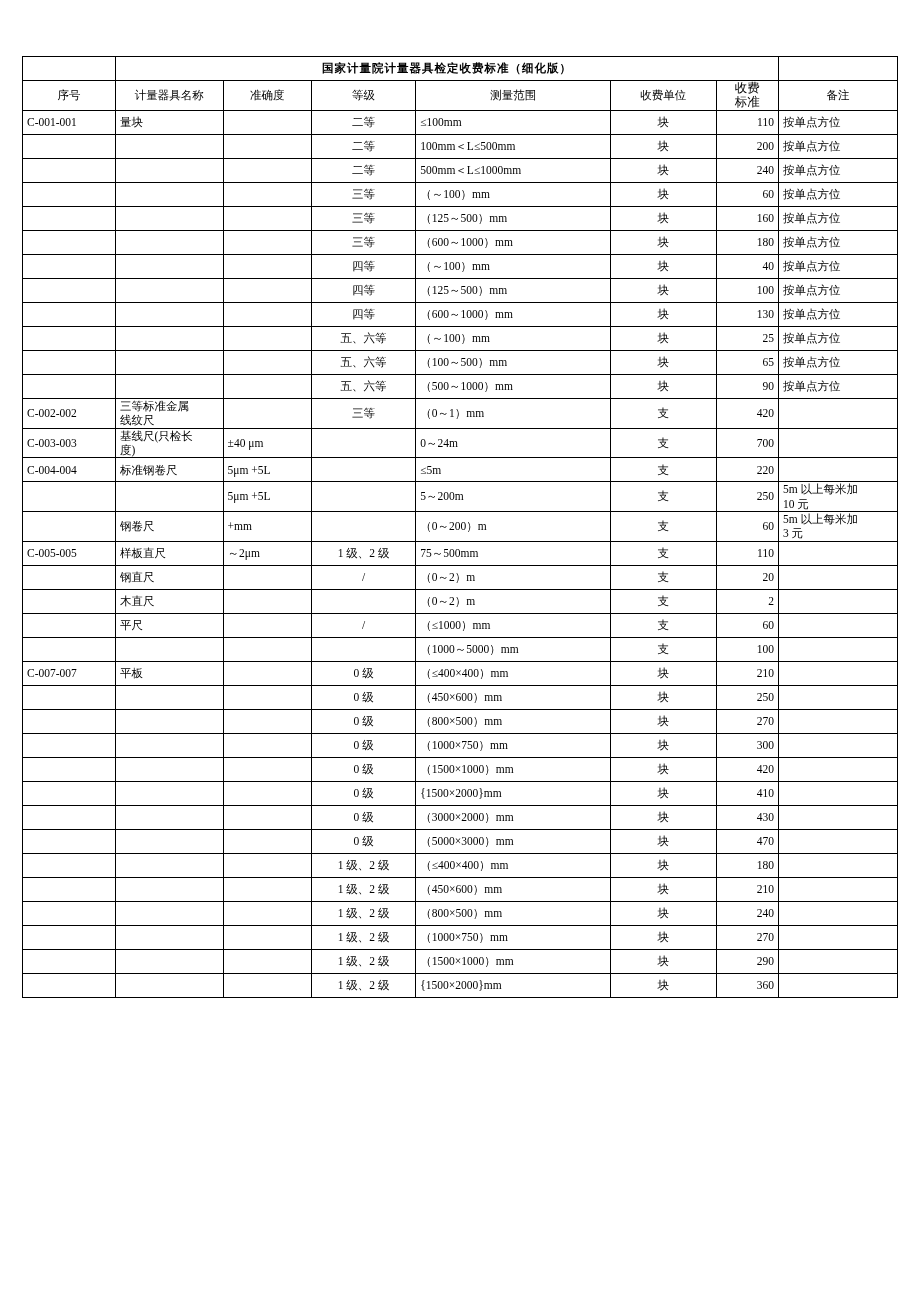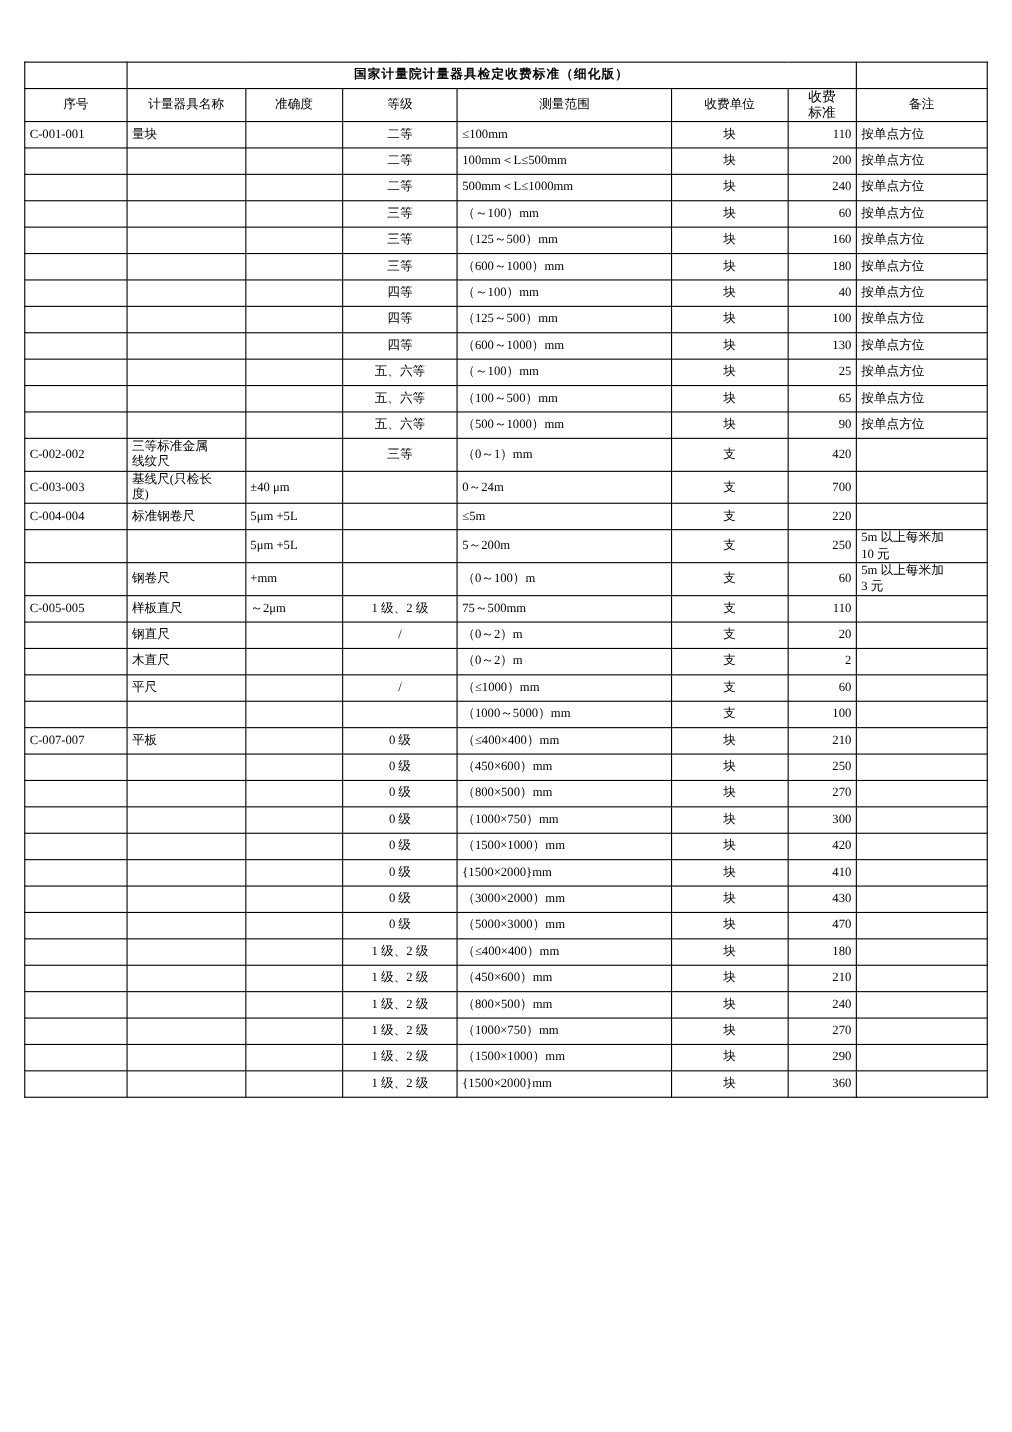--- a/index.html
+++ b/index.html
@@ -266,21 +266,21 @@
           <td class="lft tall sub">5～200m</td>
           <td class="ctr tall sub">支</td>
           <td class="num tall sub">250</td>
           <td class="lft tall sub two">5m 以上每米加<br>10 元</td>
         </tr>
         <tr>
           <td class="lft tall sub"></td>
           <td class="lft tall sub">钢卷尺</td>
           <td class="lft tall sub">+mm</td>
           <td class="ctr tall sub"></td>
-          <td class="lft tall sub">（0～100）m</td>
+          <td class="lft tall sub">（0～200）m</td>
           <td class="ctr tall sub">支</td>
           <td class="num tall sub">60</td>
           <td class="lft tall sub two">5m 以上每米加<br>3 元</td>
         </tr>
         <tr>
           <td class="lft">C-005-005</td>
           <td class="lft">样板直尺</td>
           <td class="lft">～2μm</td>
           <td class="ctr">1 级、2 级</td>
           <td class="lft">75～500mm</td>

